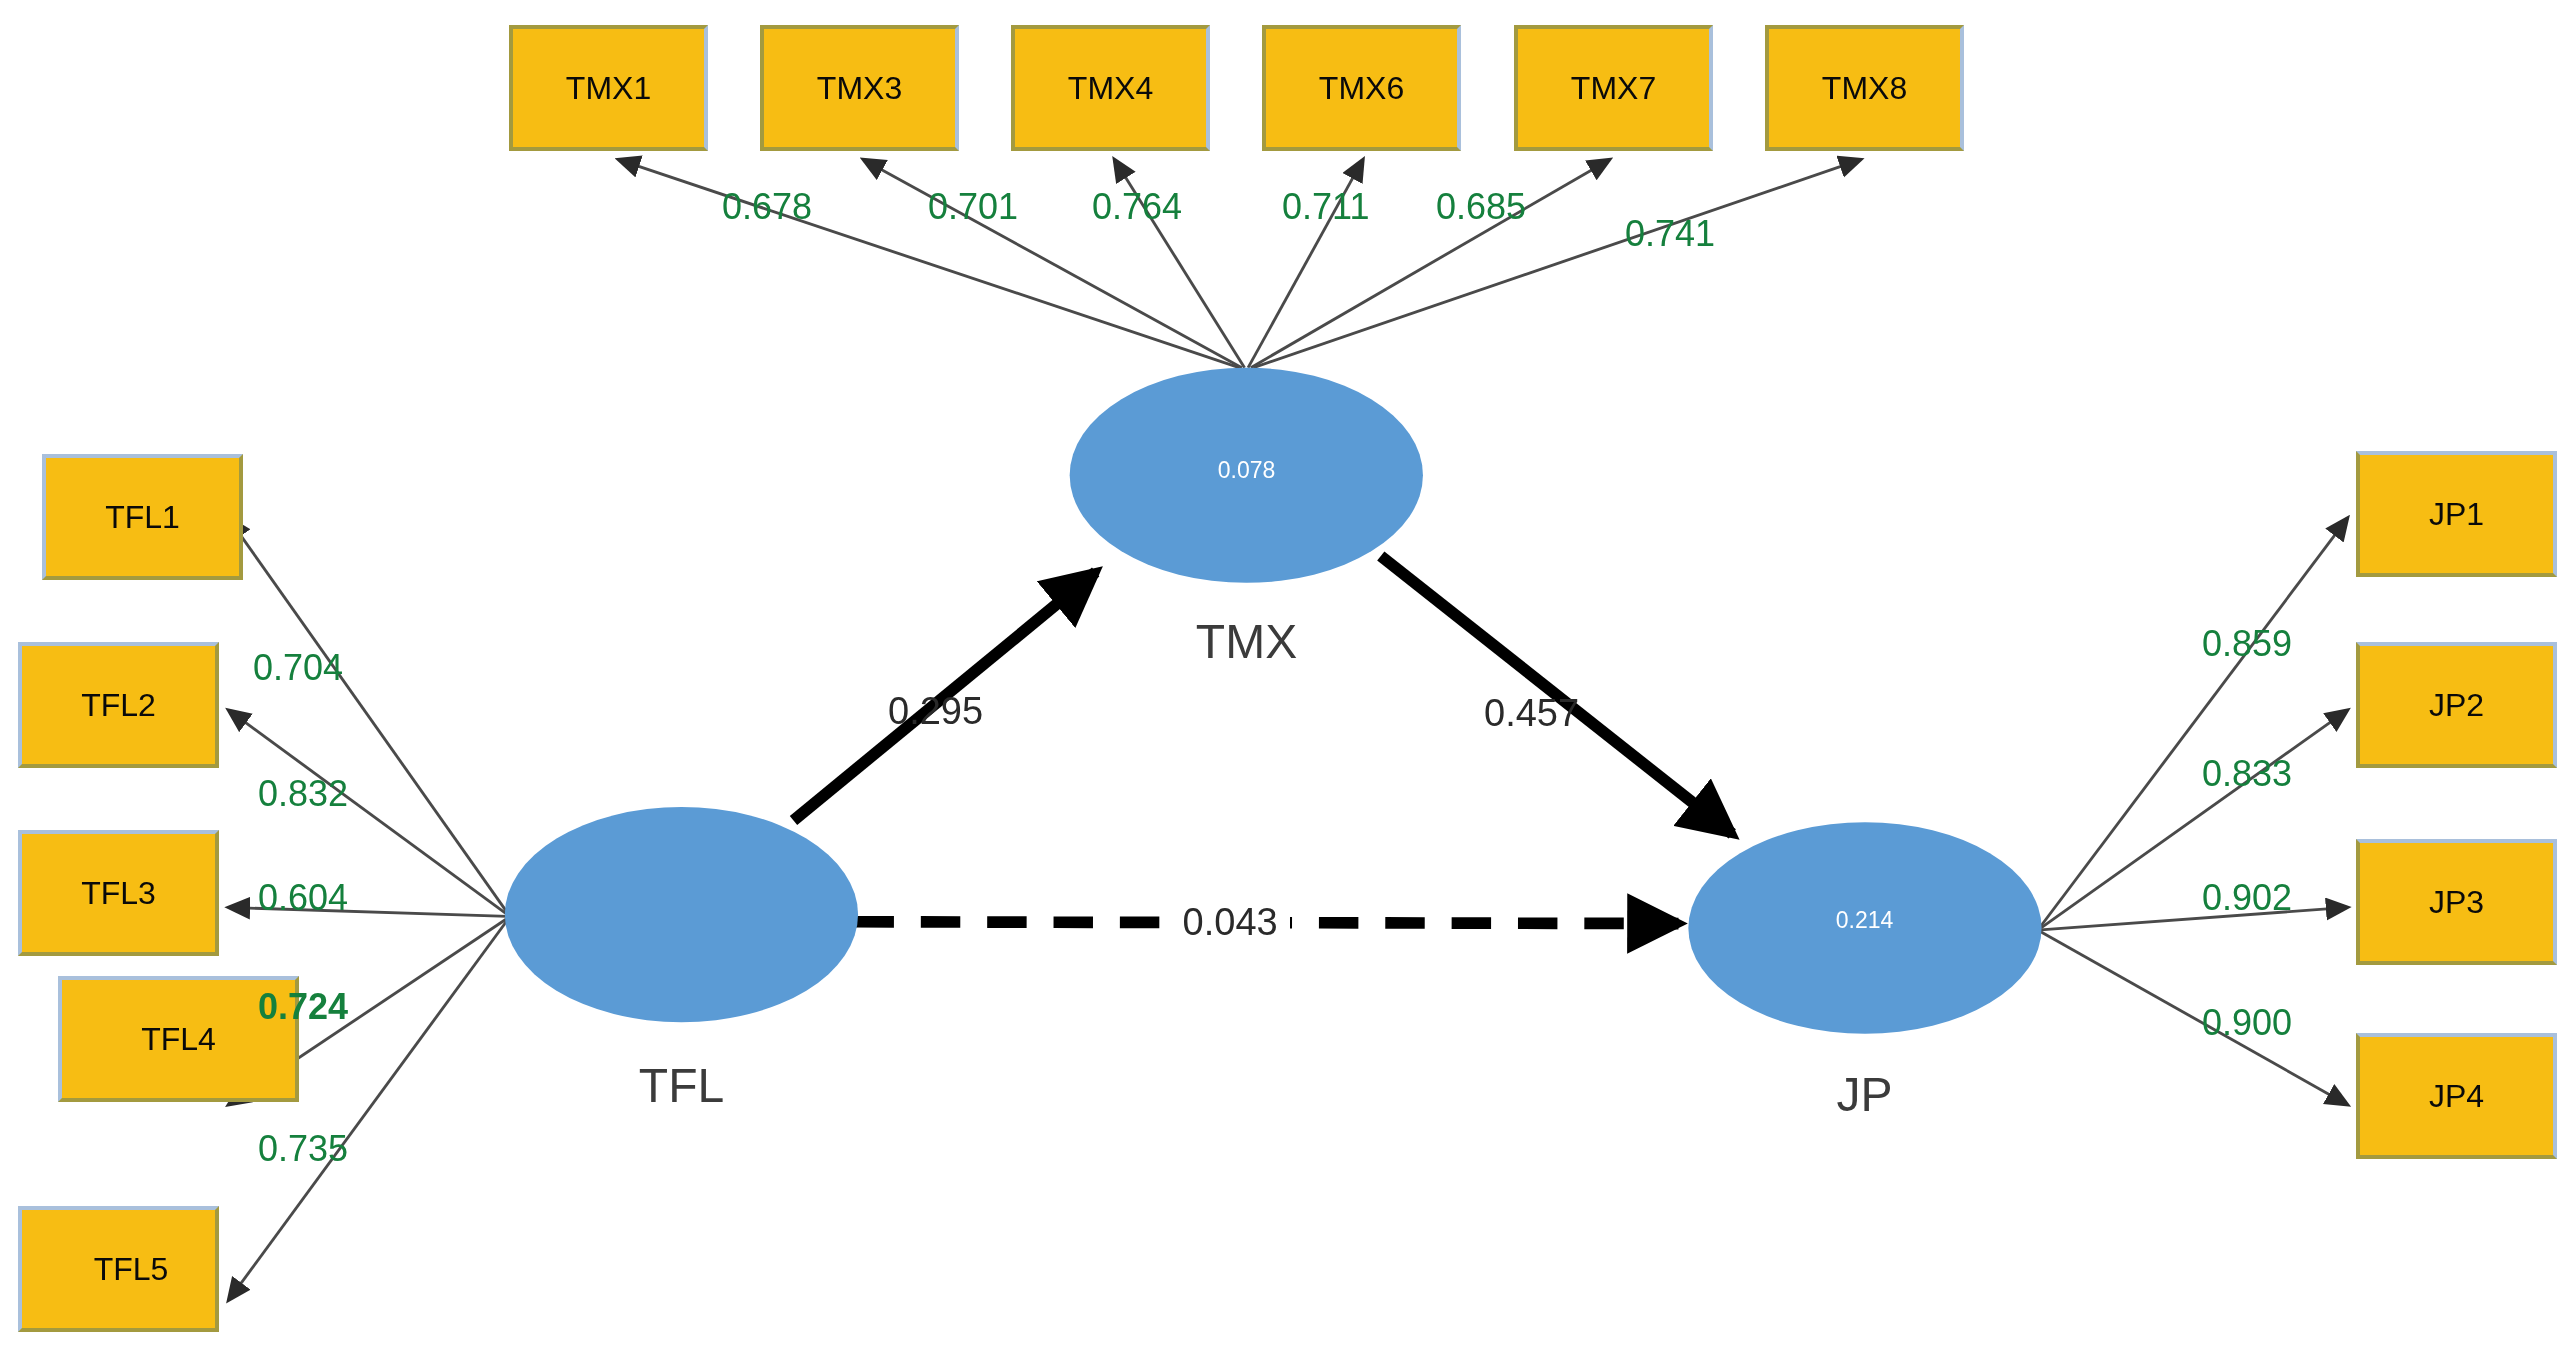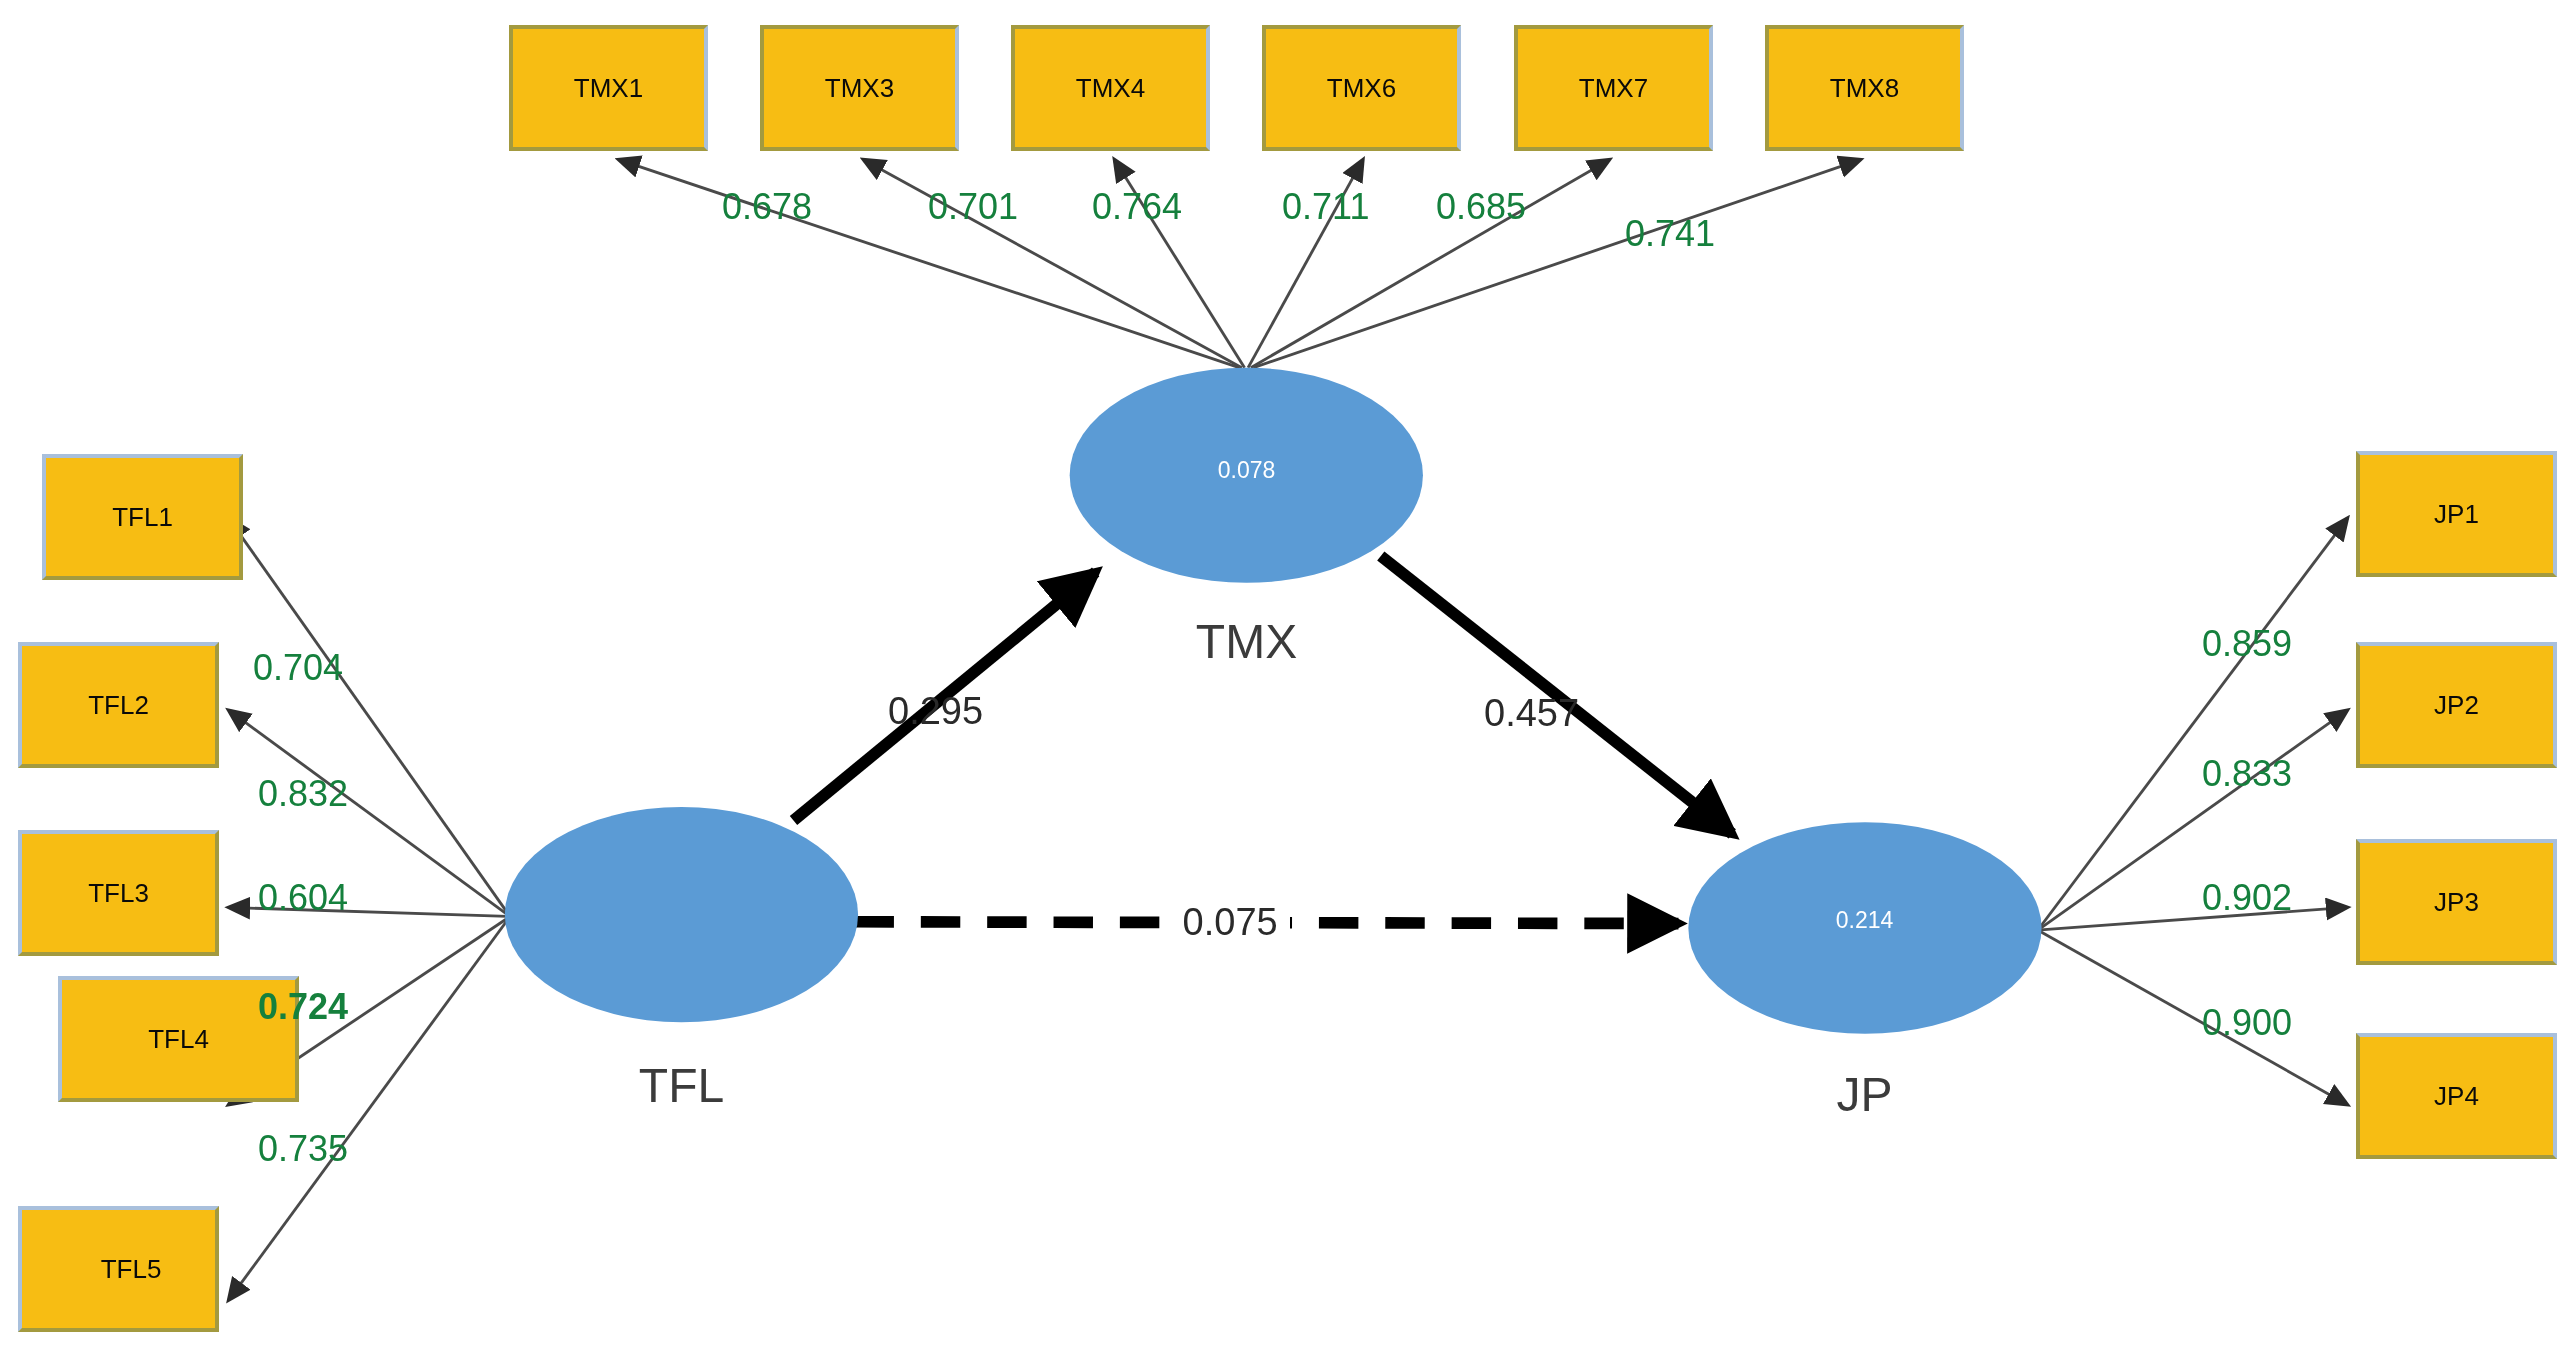--- a/index.html
+++ b/index.html
@@ -32,21 +32,21 @@
     background: #F7BD13;
     border-left: 4.5px solid #A9C0DC;
     border-top: 4.5px solid #A39A3F;
     border-right: 4.5px solid #A9C0DC;
     border-bottom: 4.5px solid #A39A3F;
     box-sizing: border-box;
     display: flex;
     align-items: center;
     justify-content: center;
     color: #0a0a0a;
-    font-size: 26px;
+    font-size: 32px;
     font-weight: normal;
     font-family: "Liberation Sans", sans-serif;
   }
   .box-top {
     border-left: 4.5px solid #A39A3F;
     border-top: 4.5px solid #A39A3F;
     border-right: 4.5px solid #A9C0DC;
     border-bottom: 4.5px solid #A39A3F;
   }
   .box-left {
@@ -182,16 +182,16 @@
   <div class="indicator-box box-right" style="left:2356px; top:839px; width:201px; height:126px;">JP3</div>
   <div class="indicator-box box-right" style="left:2356px; top:1033px; width:201px; height:126px;">JP4</div>
 
   <div class="edge-label" style="left:2202px; top:623px;">0.859</div>
   <div class="edge-label" style="left:2202px; top:753px;">0.833</div>
   <div class="edge-label" style="left:2202px; top:877px;">0.902</div>
   <div class="edge-label" style="left:2202px; top:1002px;">0.900</div>
 
   <div class="path-label" style="left:888px; top:690px;">0.295</div>
   <div class="path-label" style="left:1484px; top:692px;">0.457</div>
-  <div class="path-label" style="left:1170px; top:901px; background:#ffffff; padding:0 12.6px;">0.075</div>
+  <div class="path-label" style="left:1170px; top:901px; background:#ffffff; padding:0 12.6px;">0.043</div>
 
 </div>
 
 
 </body></html>

